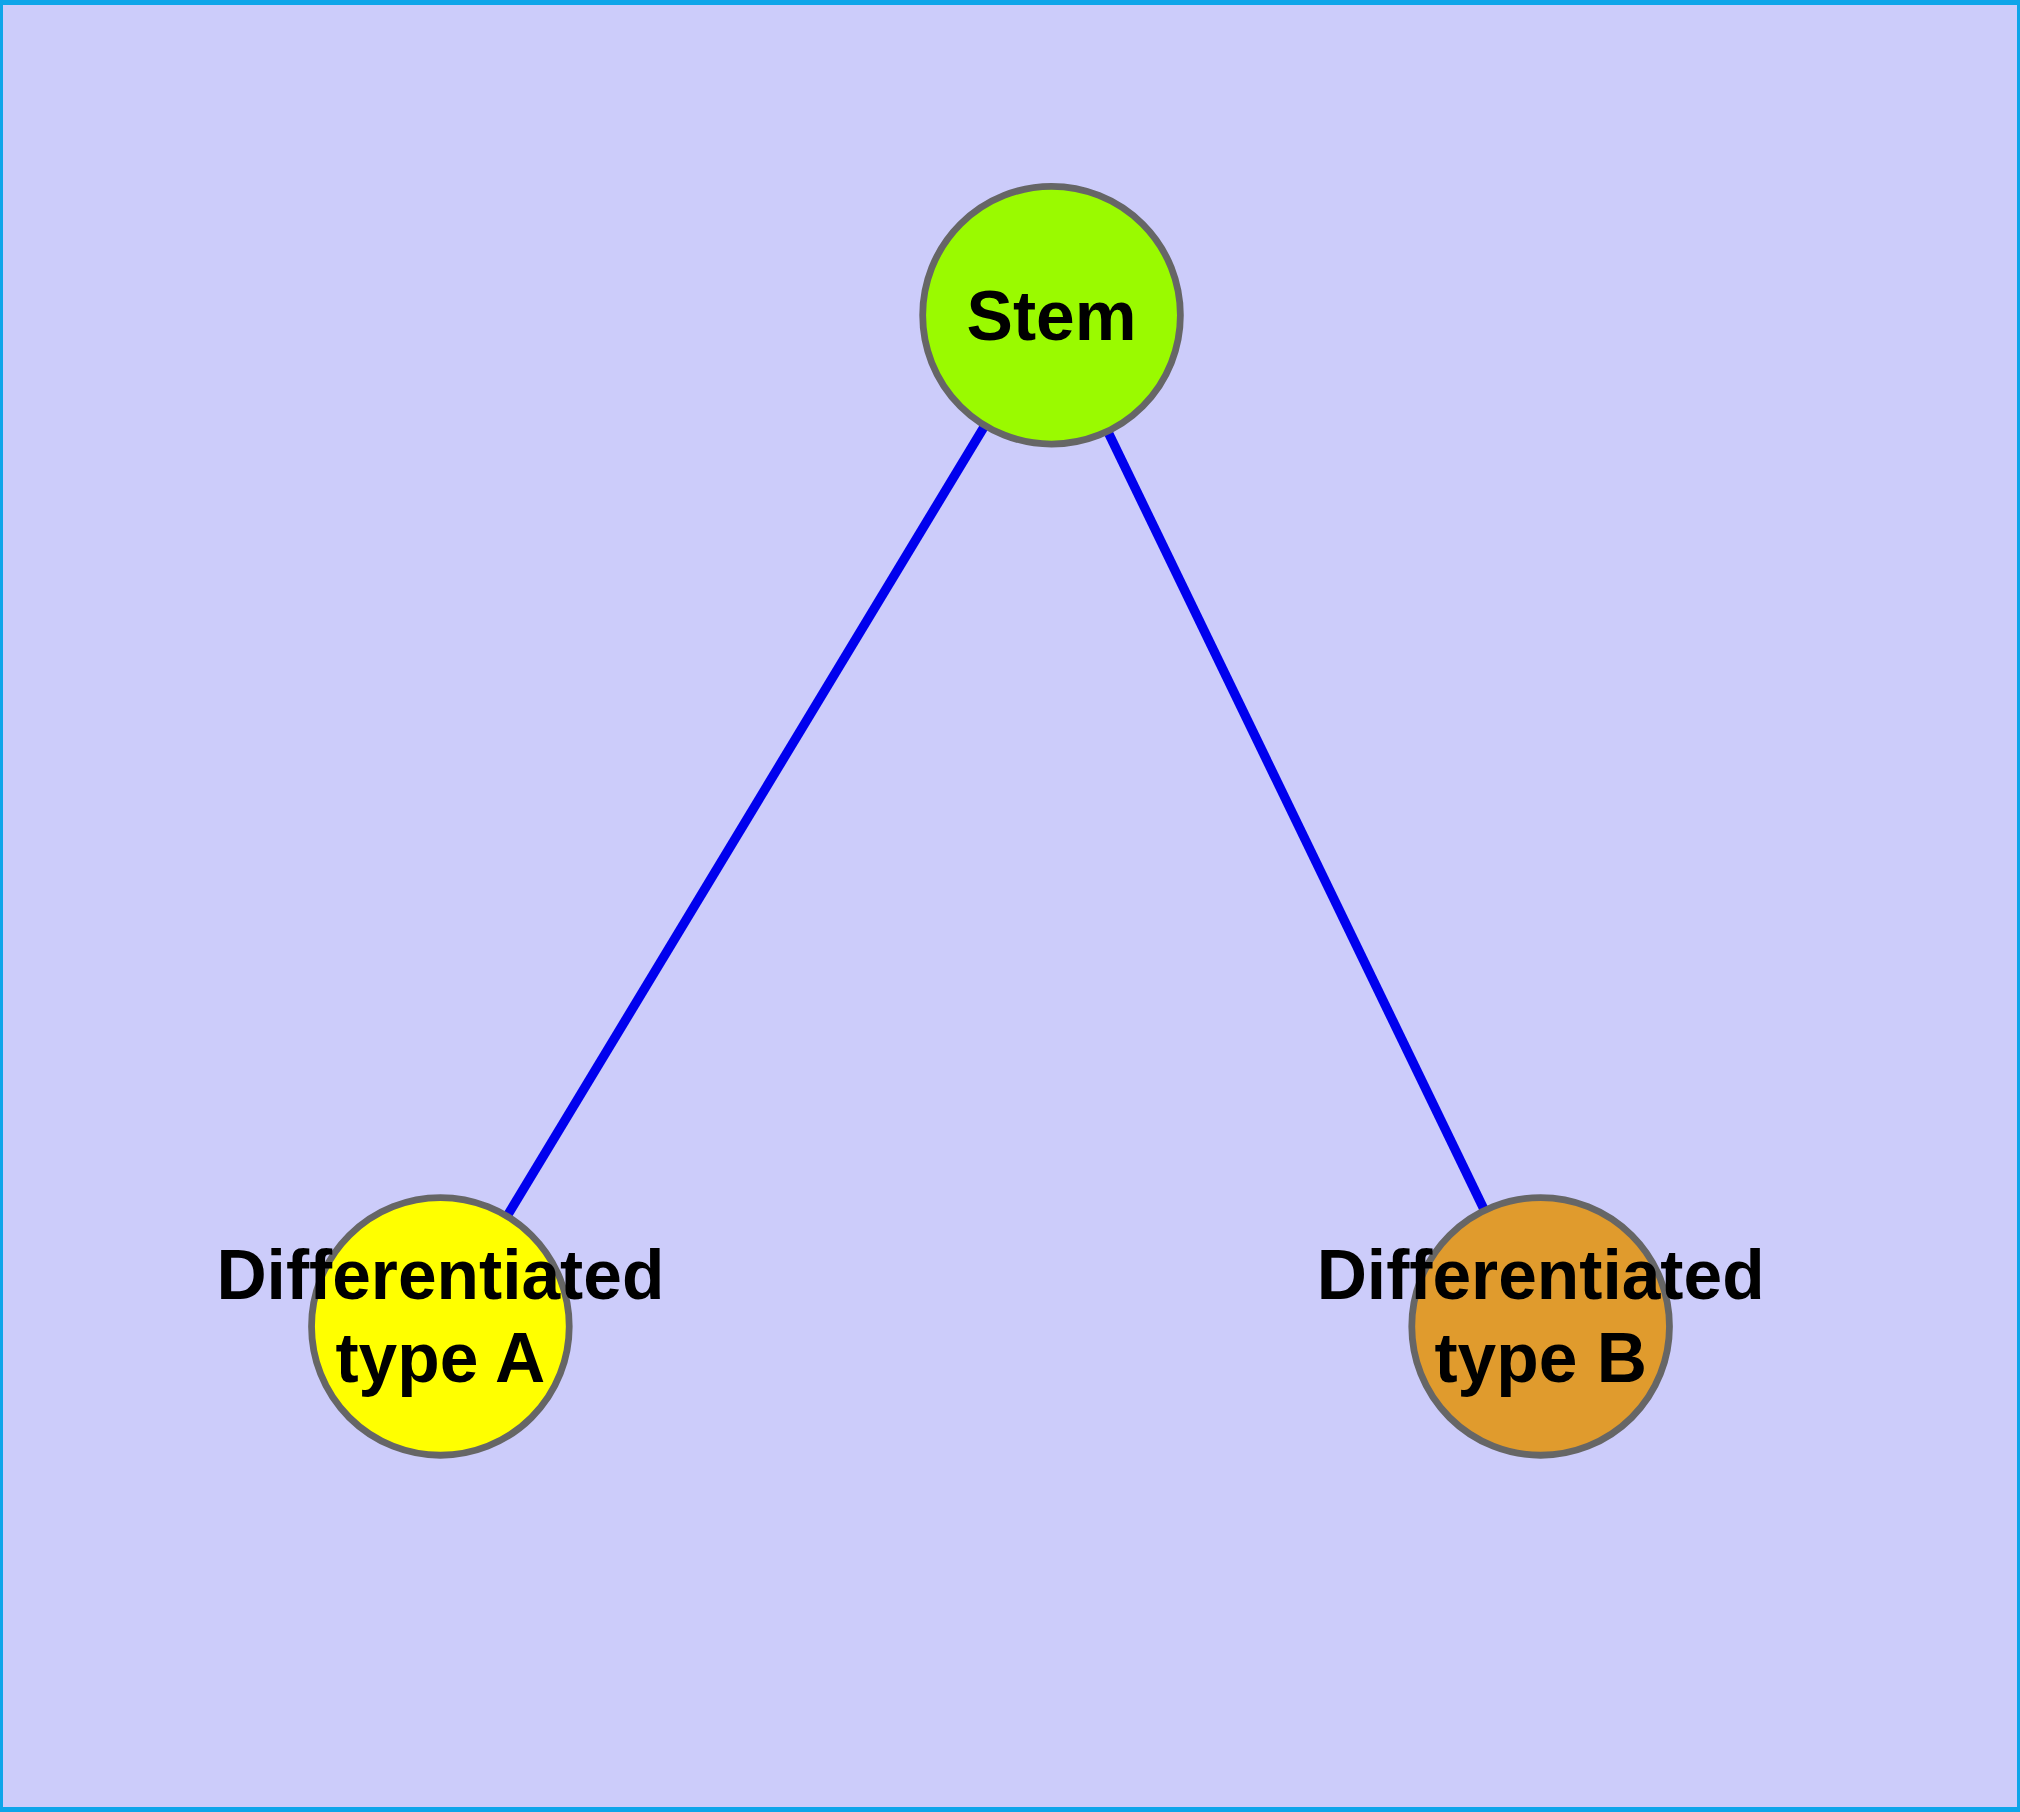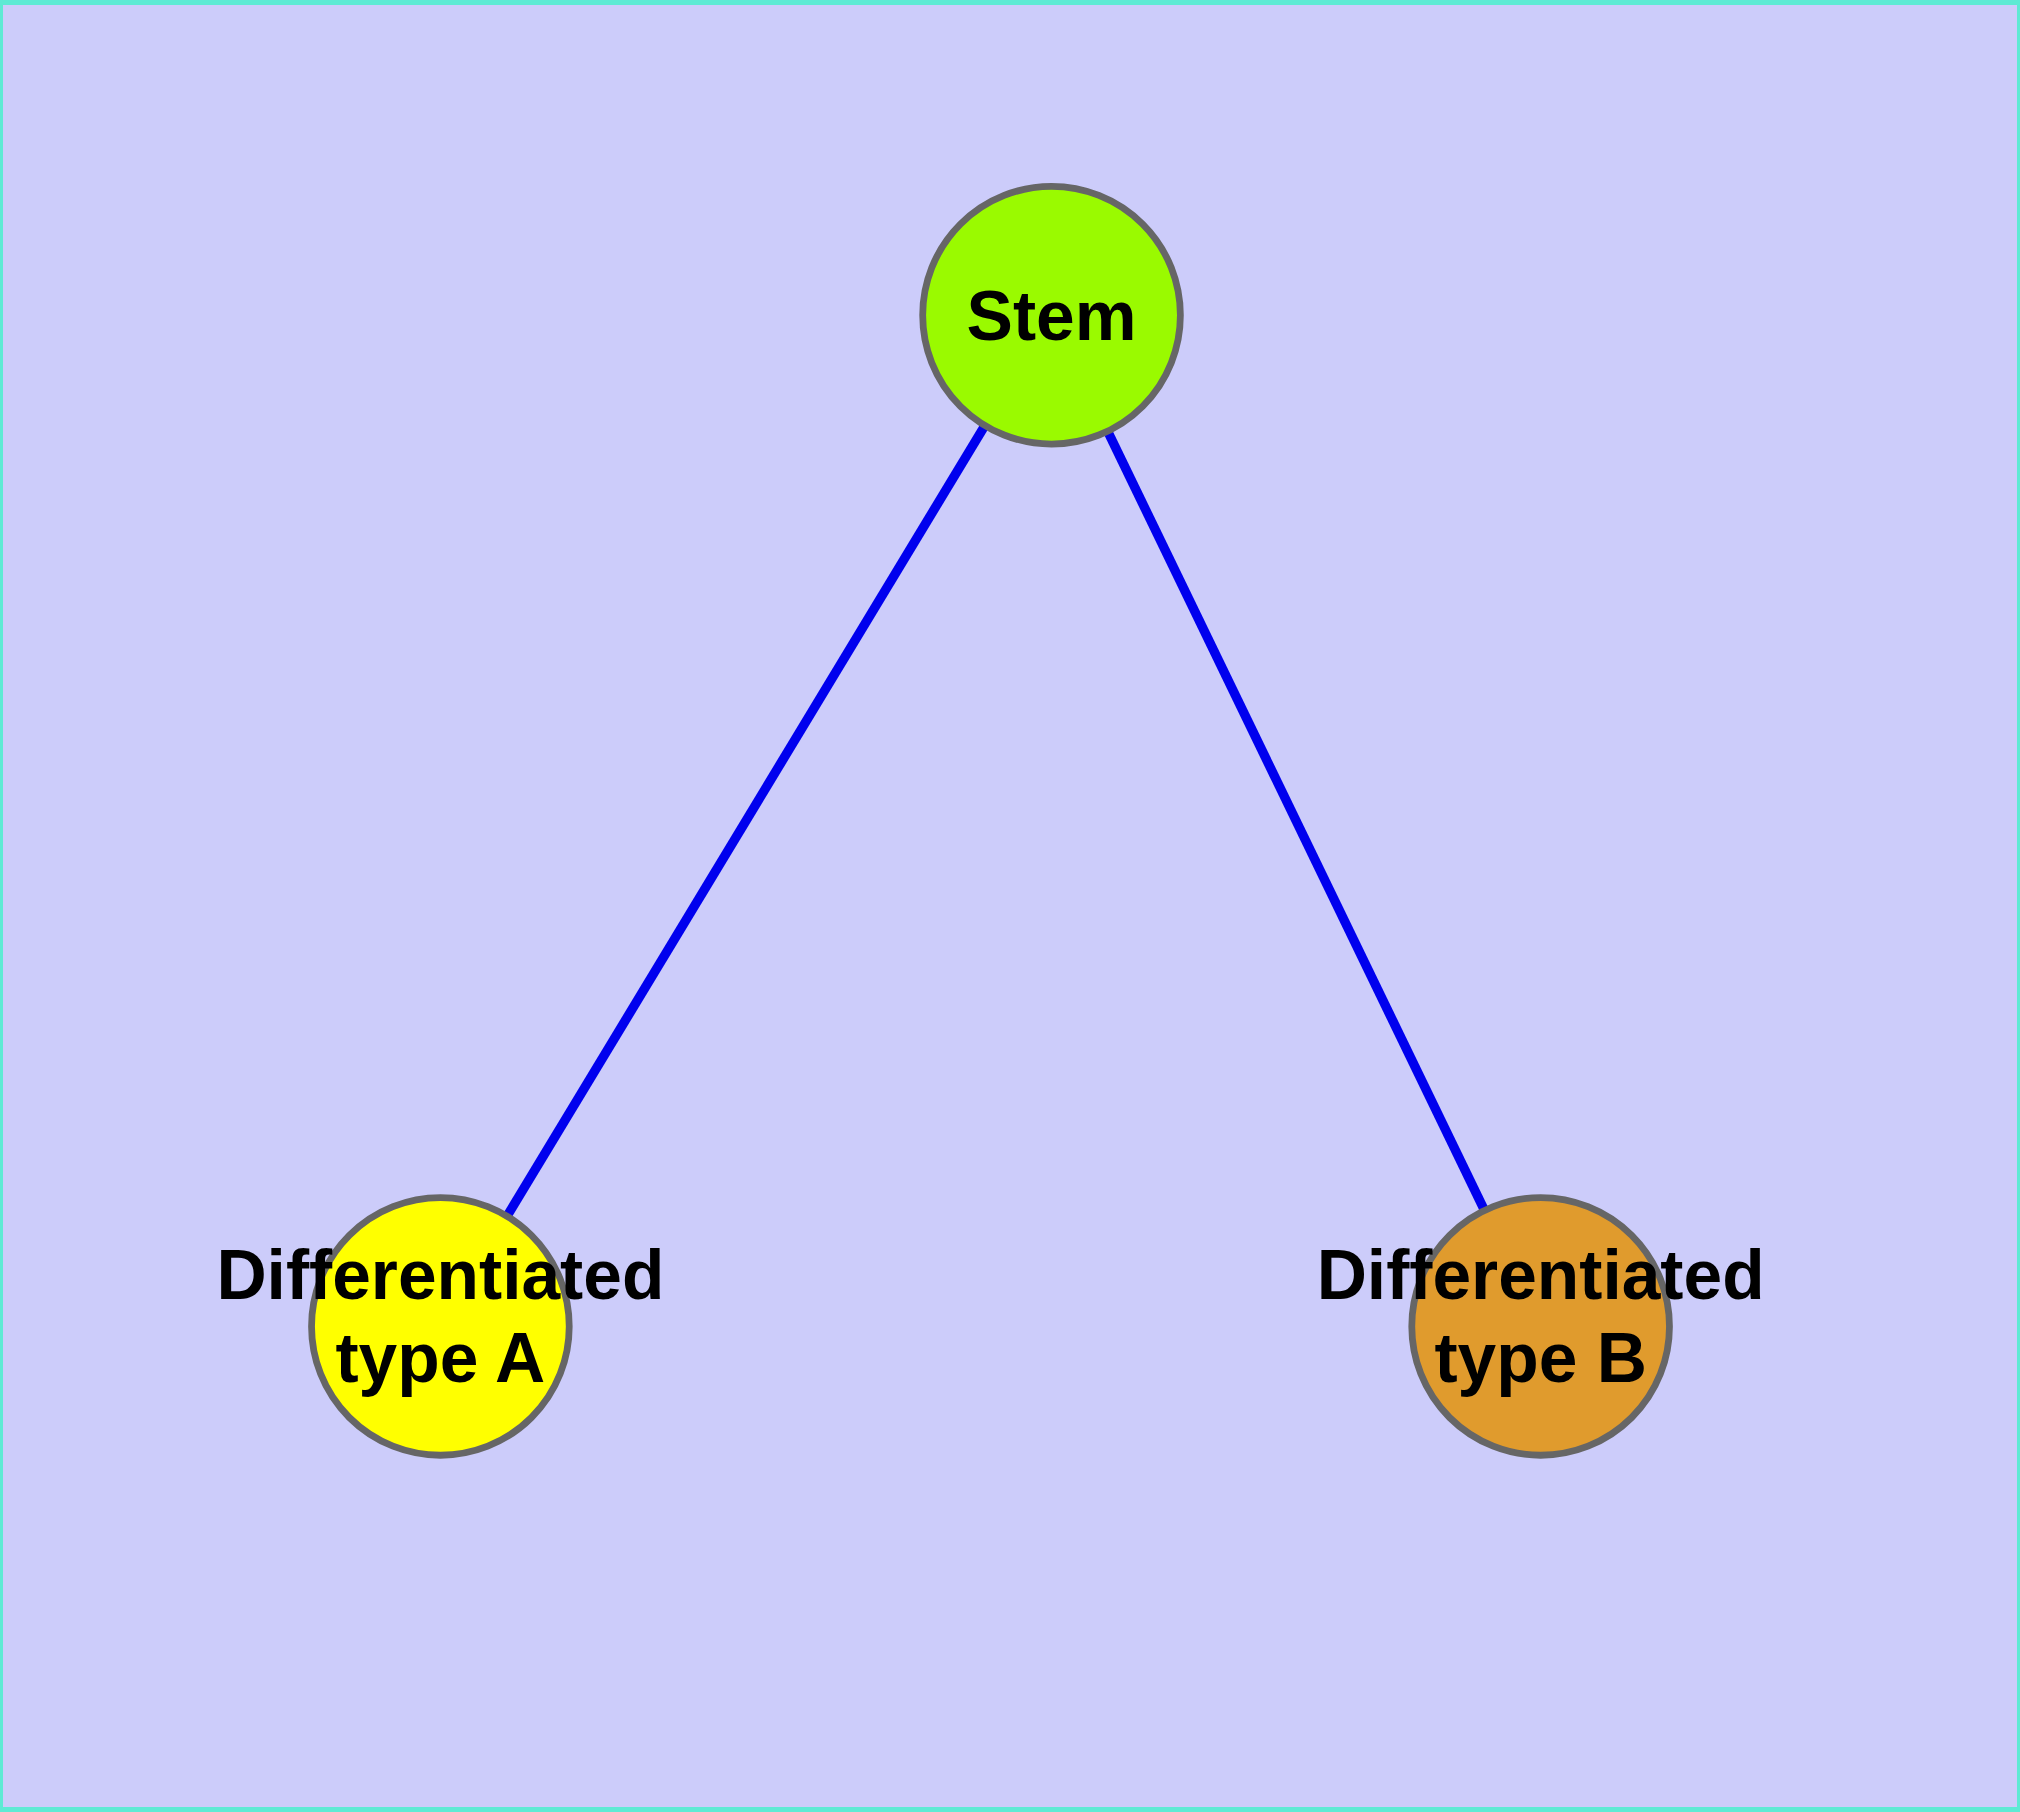--- a/index.html
+++ b/index.html
@@ -5,21 +5,21 @@
 <style>
   html, body {
     margin: 0;
     padding: 0;
     background: #ffffff;
   }
   #canvas {
     position: relative;
     width: 2021px;
     height: 1812px;
-    background: #5eead4;
+    background: #0ea5e9;
     overflow: hidden;
     font-family: "Liberation Sans", "DejaVu Sans", sans-serif;
   }
   #plot-area {
     position: absolute;
     left: 3.4px;
     top: 5.1px;
     width: 2014px;
     height: 1802px;
     background: #ccccfa;

